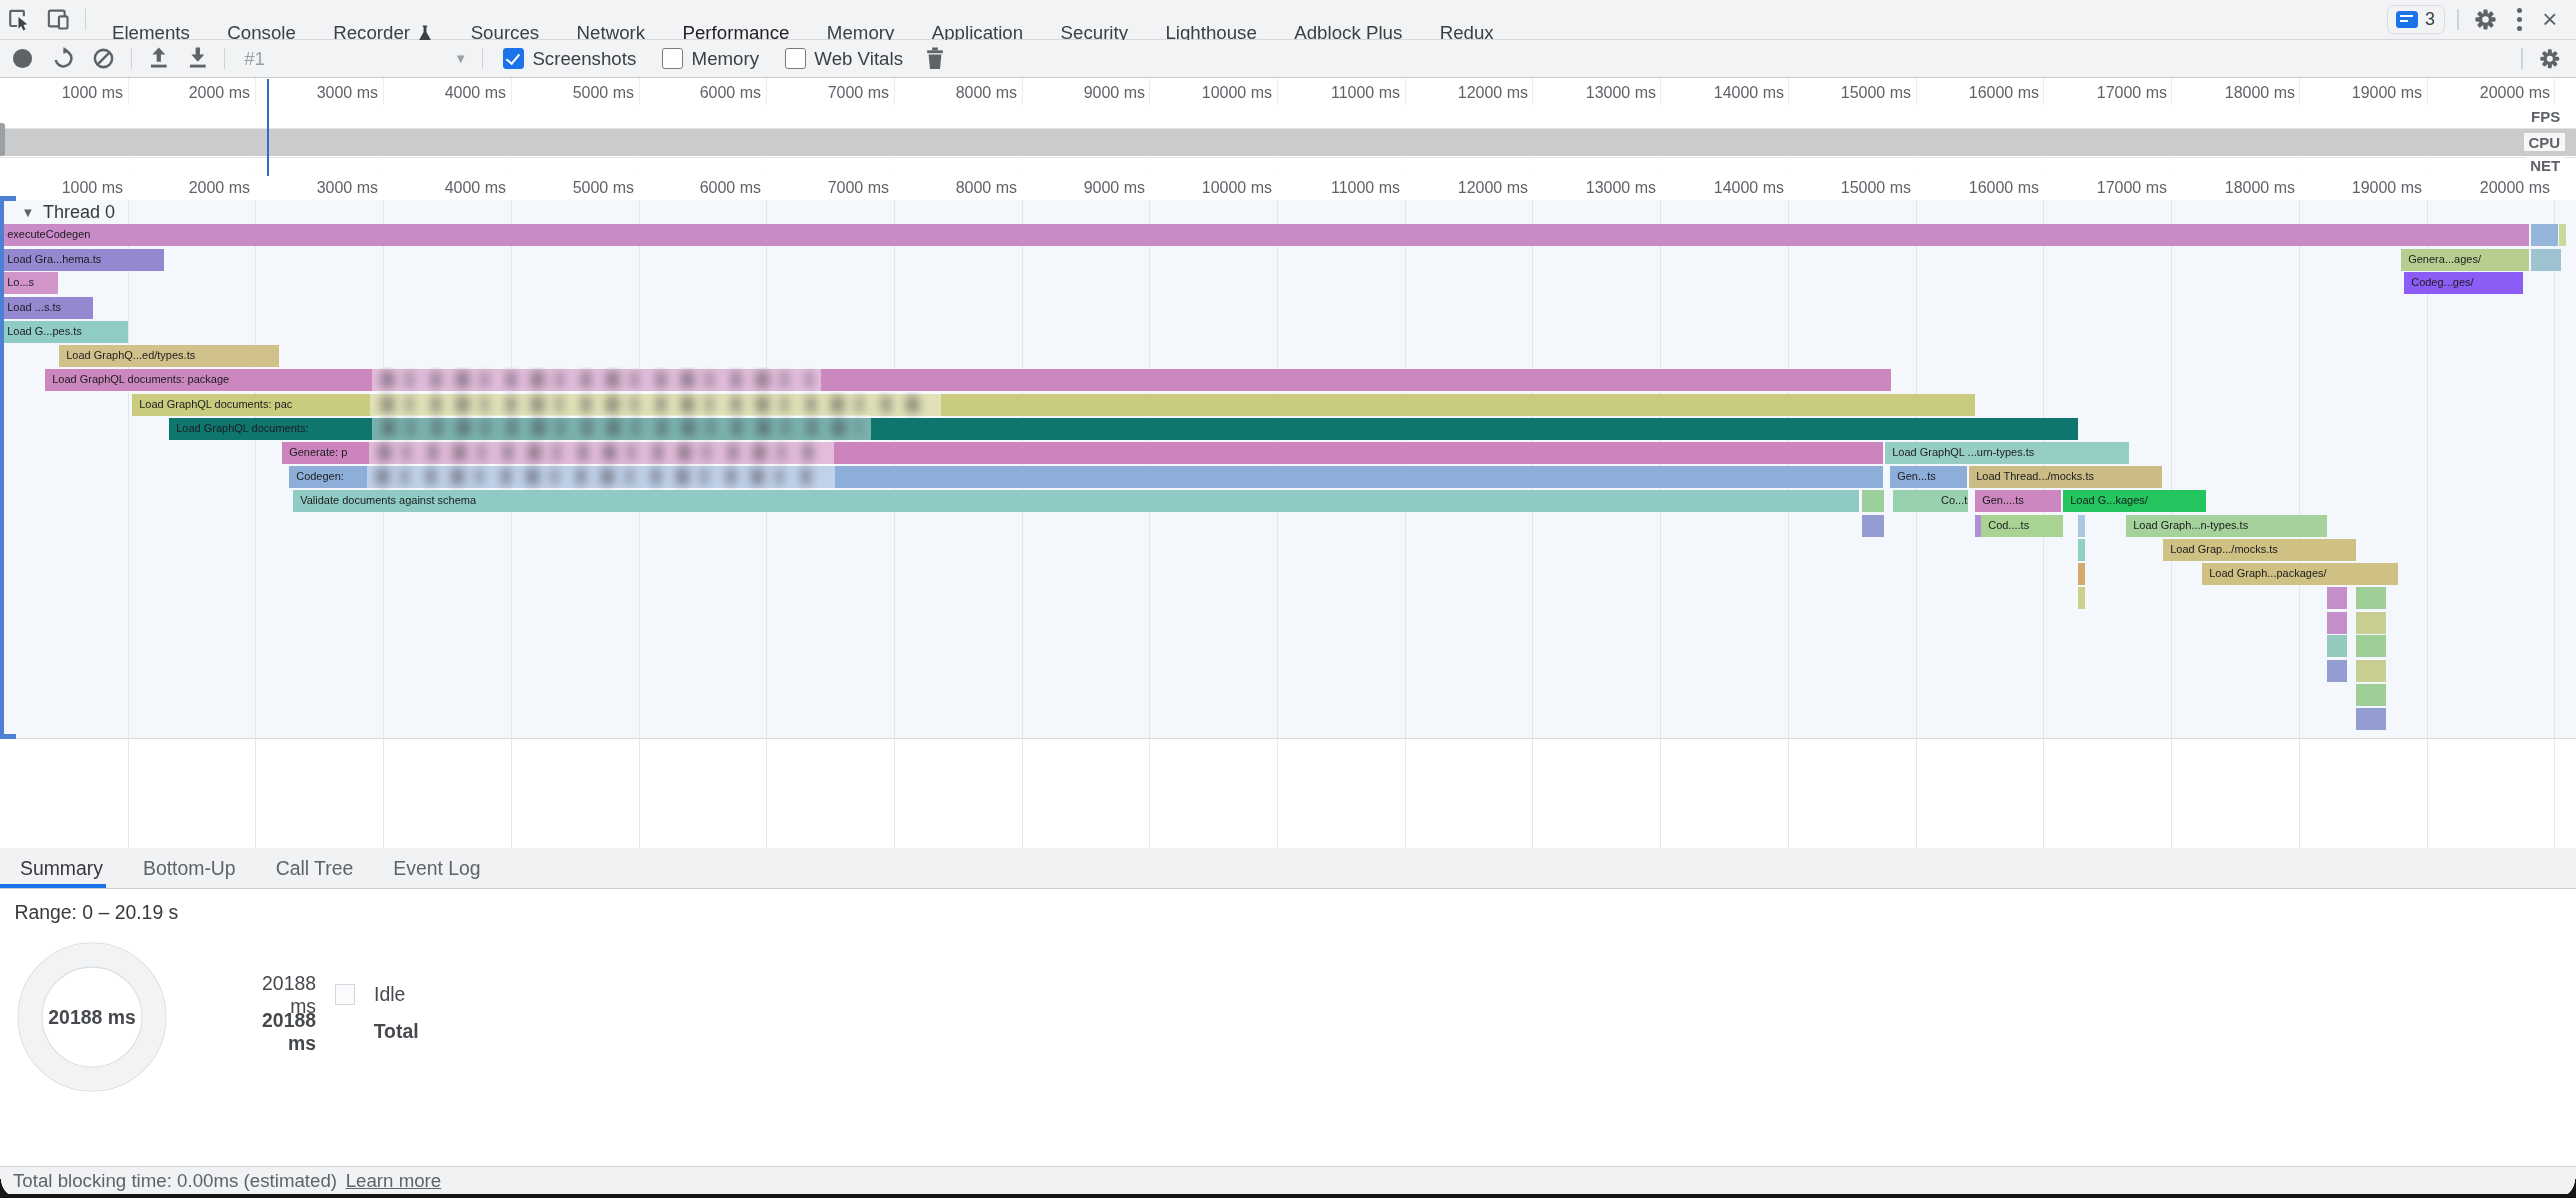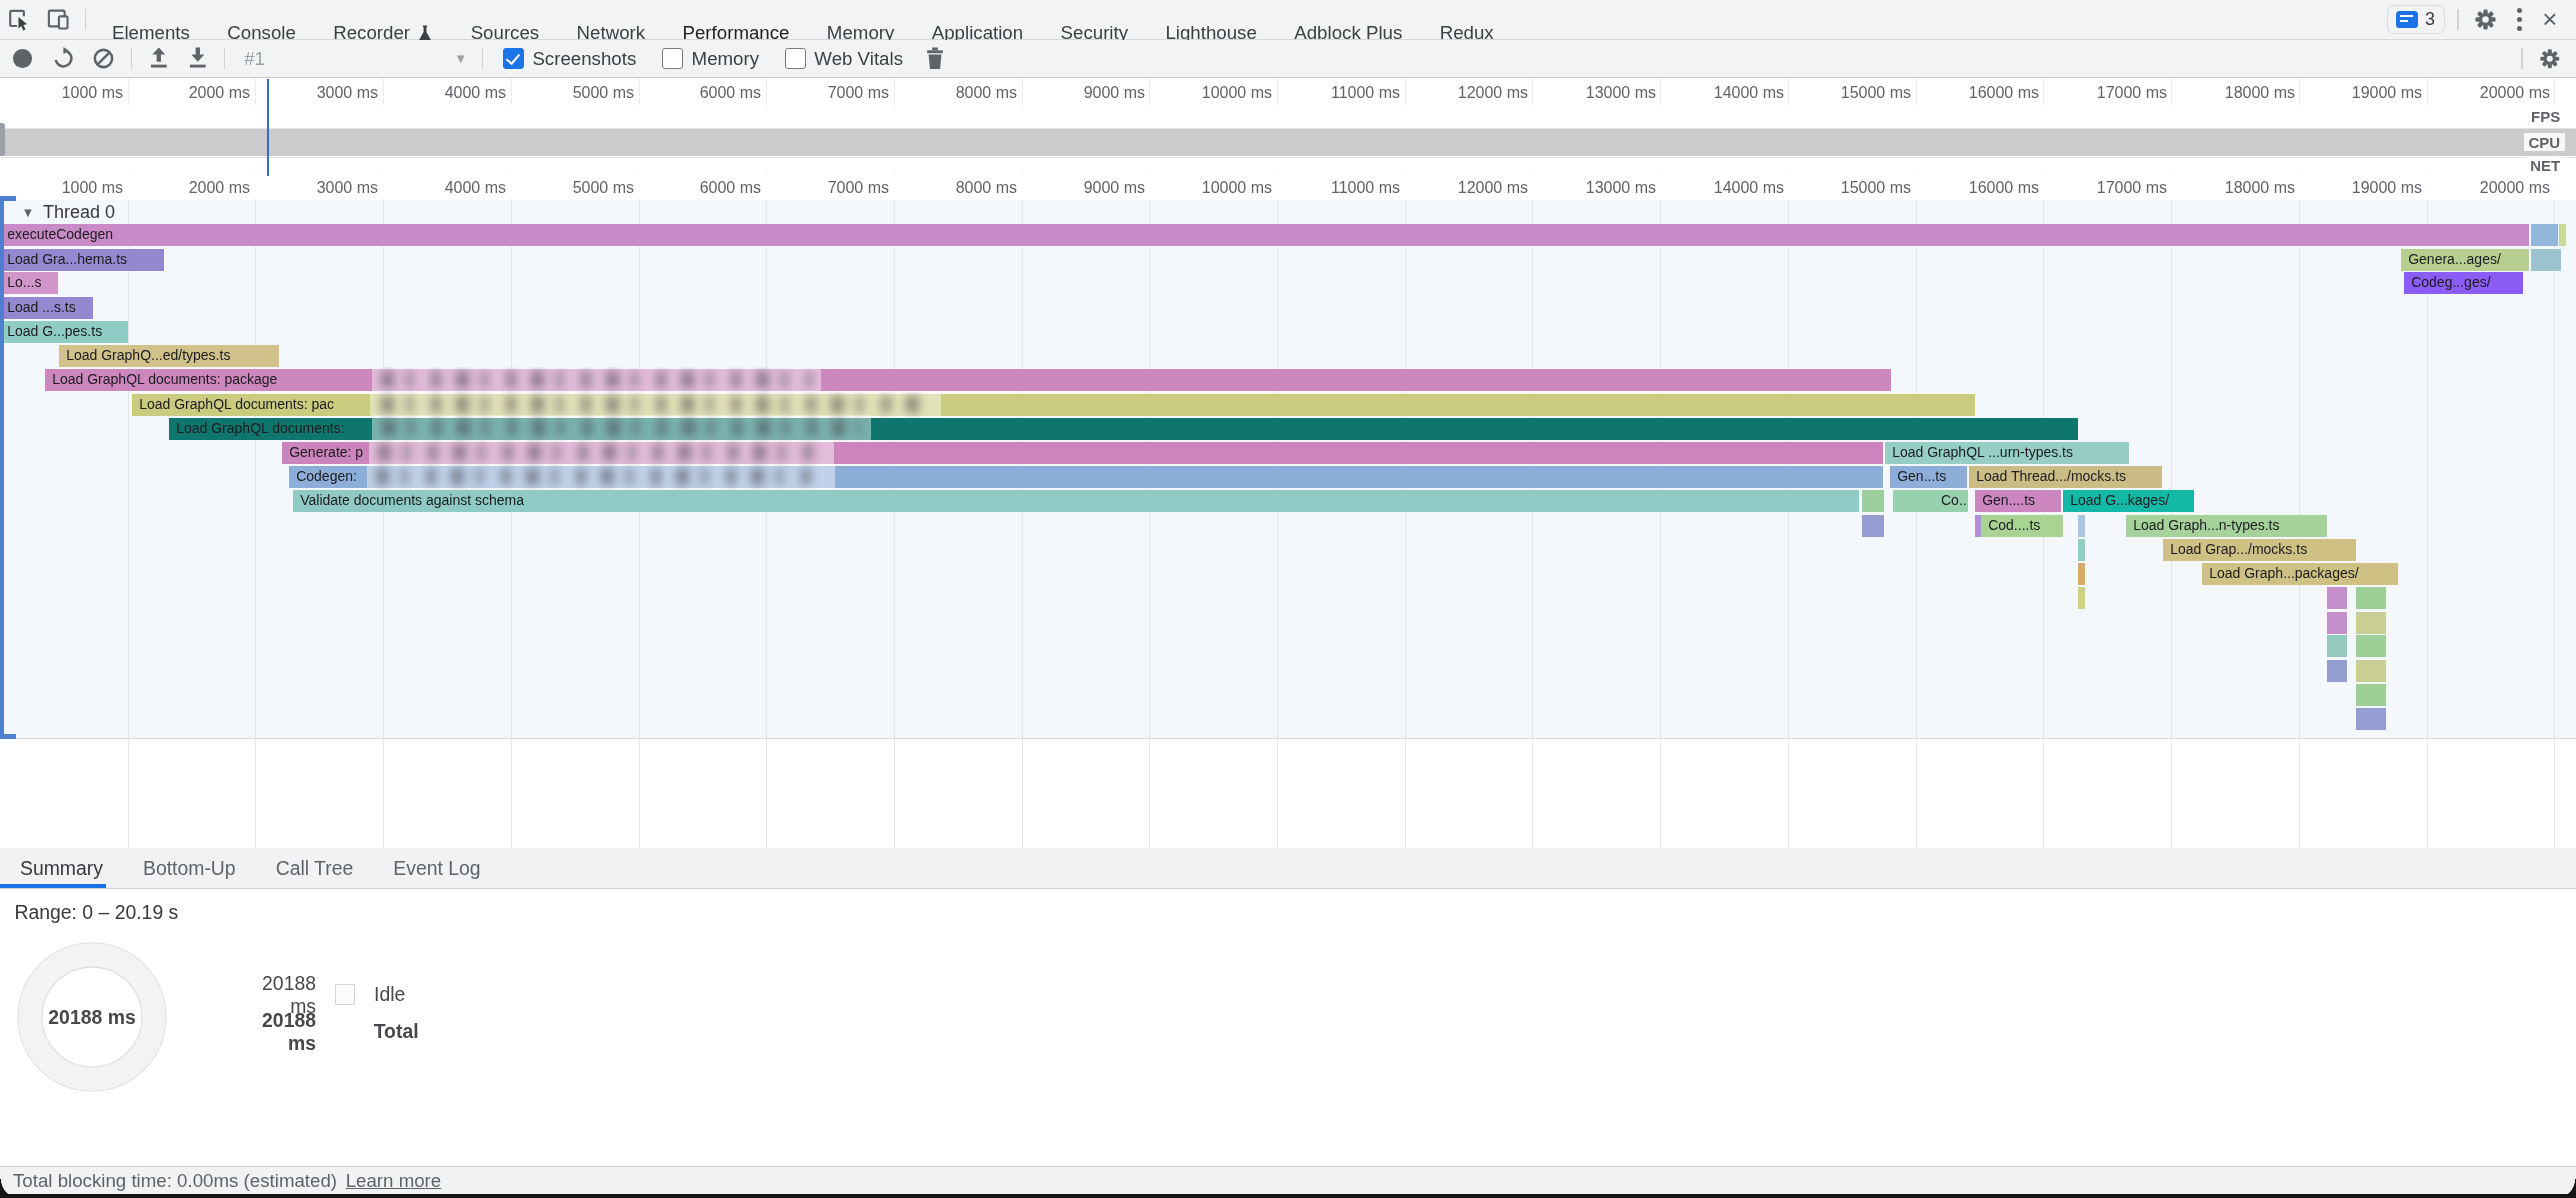--- a/index.html
+++ b/index.html
@@ -58,21 +58,21 @@
             font-size:16px;color:#5f6368;white-space:nowrap;}
   .chart-bg{position:absolute;left:0;top:200px;width:2576px;height:538px;background:#f4f7fb;}
   .chart-white{position:absolute;left:0;top:738px;width:2576px;height:110px;background:#fff;border-top:1.4px solid #d7d9db;}
   .grid i{position:absolute;top:176px;height:672px;width:0.7px;background:#e3e6e9;}
   .thread-header{position:absolute;left:21.6px;top:201px;height:23px;display:flex;align-items:center;z-index:3;}
   .thread-tri{font-size:13px;color:#5f6368;margin-right:8.6px;}
   .thread-text{font-size:18px;color:#38383d;}
   .bracket-v{position:absolute;left:0;top:196px;width:3.6px;height:543px;background:#4d7fd3;z-index:8;}
   .bracket-t{position:absolute;left:0;top:196px;width:16px;height:5px;background:#4d7fd3;z-index:8;}
   .bracket-b{position:absolute;left:0;top:734px;width:16px;height:5px;background:#4d7fd3;z-index:8;}
-  .bar{position:absolute;height:21.6px;line-height:21.6px;font-size:14px;color:#1c1c1f;
+  .bar{position:absolute;height:21.6px;line-height:21.6px;font-size:11px;color:#1c1c1f;
        white-space:nowrap;overflow:hidden;padding-left:7.2px;box-sizing:border-box;z-index:2;}
   .redaction{position:absolute;height:26px;background:rgba(255,255,255,.45);z-index:4;overflow:hidden;border-radius:2.9px;}
   .redaction .smear{position:absolute;left:2%;top:4.3px;right:2%;height:17px;filter:blur(5px);opacity:.75;
        background:repeating-linear-gradient(90deg, rgba(60,55,65,.65) 0 13px, rgba(60,55,65,0) 13px 24.4px,
                   rgba(60,55,65,.45) 24.4px 33px, rgba(60,55,65,0) 33px 50px, rgba(60,55,65,.6) 50px 60px, rgba(60,55,65,0) 60px 75px);}
   
   .bottom-tabs{position:absolute;left:0;top:848px;width:2576px;height:40px;background:#f1f2f4;
                border-bottom:1.4px solid #cdd0d2;display:flex;align-items:stretch;}
   .btab{display:flex;align-items:center;padding:0 20px;font-size:19.4px;color:#5f6368;position:relative;white-space:nowrap;}
   .btab.active{color:#38383d;}
@@ -384,21 +384,21 @@
       <div class="bar" style="left: 169px; width: 1909px; top: 418px; background: #0f766e;">Load GraphQL documents:</div>
       <div class="bar" style="left: 282px; width: 1601px; top: 442px; background: rgb(203, 133, 188);">Generate: p</div>
       <div class="bar" style="left: 1885px; width: 244px; top: 442px; background: rgb(150, 206, 198);">Load GraphQL ...urn-types.ts</div>
       <div class="bar" style="left: 289px; width: 1594px; top: 466px; background: rgb(140, 174, 216);">Codegen:</div>
       <div class="bar" style="left: 1890px; width: 77px; top: 466px; background: rgb(140, 174, 216);">Gen...ts</div>
       <div class="bar" style="left: 1969px; width: 193px; top: 466px; background: rgb(203, 188, 133);">Load Thread.../mocks.ts</div>
       <div class="bar" style="left: 293px; width: 1566px; top: 490px; background: rgb(143, 203, 196);">Validate documents against schema</div>
       <div class="bar" style="left: 1862px; width: 21.6px; top: 490px; background: rgb(155, 207, 155);"></div>
       <div class="bar" style="left: 1893px; width: 75px; top: 490px; background: rgb(151, 209, 174); padding-left: 48px;">Co...ts</div>
       <div class="bar" style="left: 1975px; width: 86px; top: 490px; background: rgb(204, 135, 192);">Gen....ts</div>
-      <div class="bar" style="left: 2063px; width: 131px; top: 490px; background: #14b8a6;">Load G...kages/</div>
+      <div class="bar" style="left: 2063px; width: 143px; top: 490px; background: #22c55e;">Load G...kages/</div>
       <div class="bar" style="left: 1862px; width: 21.6px; top: 515px; background: rgb(147, 157, 209);"></div>
       <div class="bar" style="left: 1975px; width: 4.3px; top: 515px; background: rgb(177, 143, 212);"></div>
       <div class="bar" style="left: 1981px; width: 82px; top: 515px; background: rgb(169, 211, 147);">Cod....ts</div>
       <div class="bar" style="left: 2078px; width: 4.3px; top: 515px; background: rgb(169, 199, 224);"></div>
       <div class="bar" style="left: 2126px; width: 201px; top: 515px; background: rgb(165, 210, 154);">Load Graph...n-types.ts</div>
       <div class="bar" style="left: 2078px; width: 4.3px; top: 539px; background: rgb(143, 208, 194);"></div>
       <div class="bar" style="left: 2163px; width: 193px; top: 539px; background: rgb(207, 192, 131);">Load Grap.../mocks.ts</div>
       <div class="bar" style="left: 2078px; width: 4.3px; top: 563px; background: rgb(216, 169, 109);"></div>
       <div class="bar" style="left: 2202px; width: 196px; top: 563px; background: rgb(207, 192, 131);">Load Graph...packages/</div>
       <div class="bar" style="left: 2078px; width: 4.3px; top: 587px; background: rgb(205, 208, 138);"></div>

